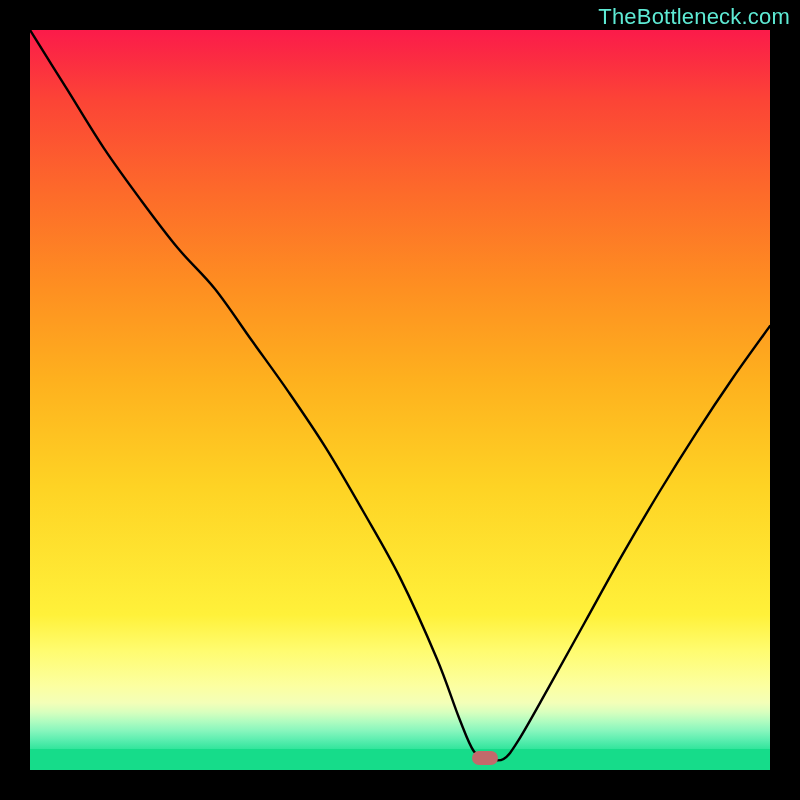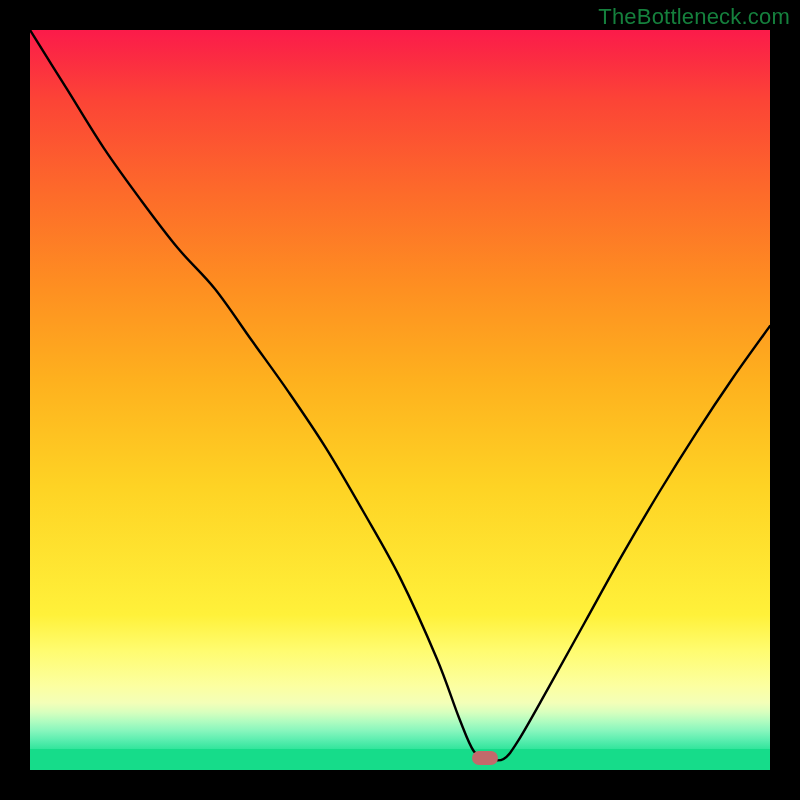--- a/index.html
+++ b/index.html
@@ -91,21 +91,21 @@
     width: 26px;
     height: 14px;
     background: #c26a6b;
     border-radius: 7px;
     transform: translate(-50%, -50%);
   }
   .watermark {
     position: absolute;
     top: 4px;
     right: 10px;
-    color: #15803d;
+    color: #5eead4;
     font-size: 22px;
     font-weight: 500;
     letter-spacing: 0.2px;
   }
 </style>
 </head>
 <body>
 
 <div class="frame">
 

